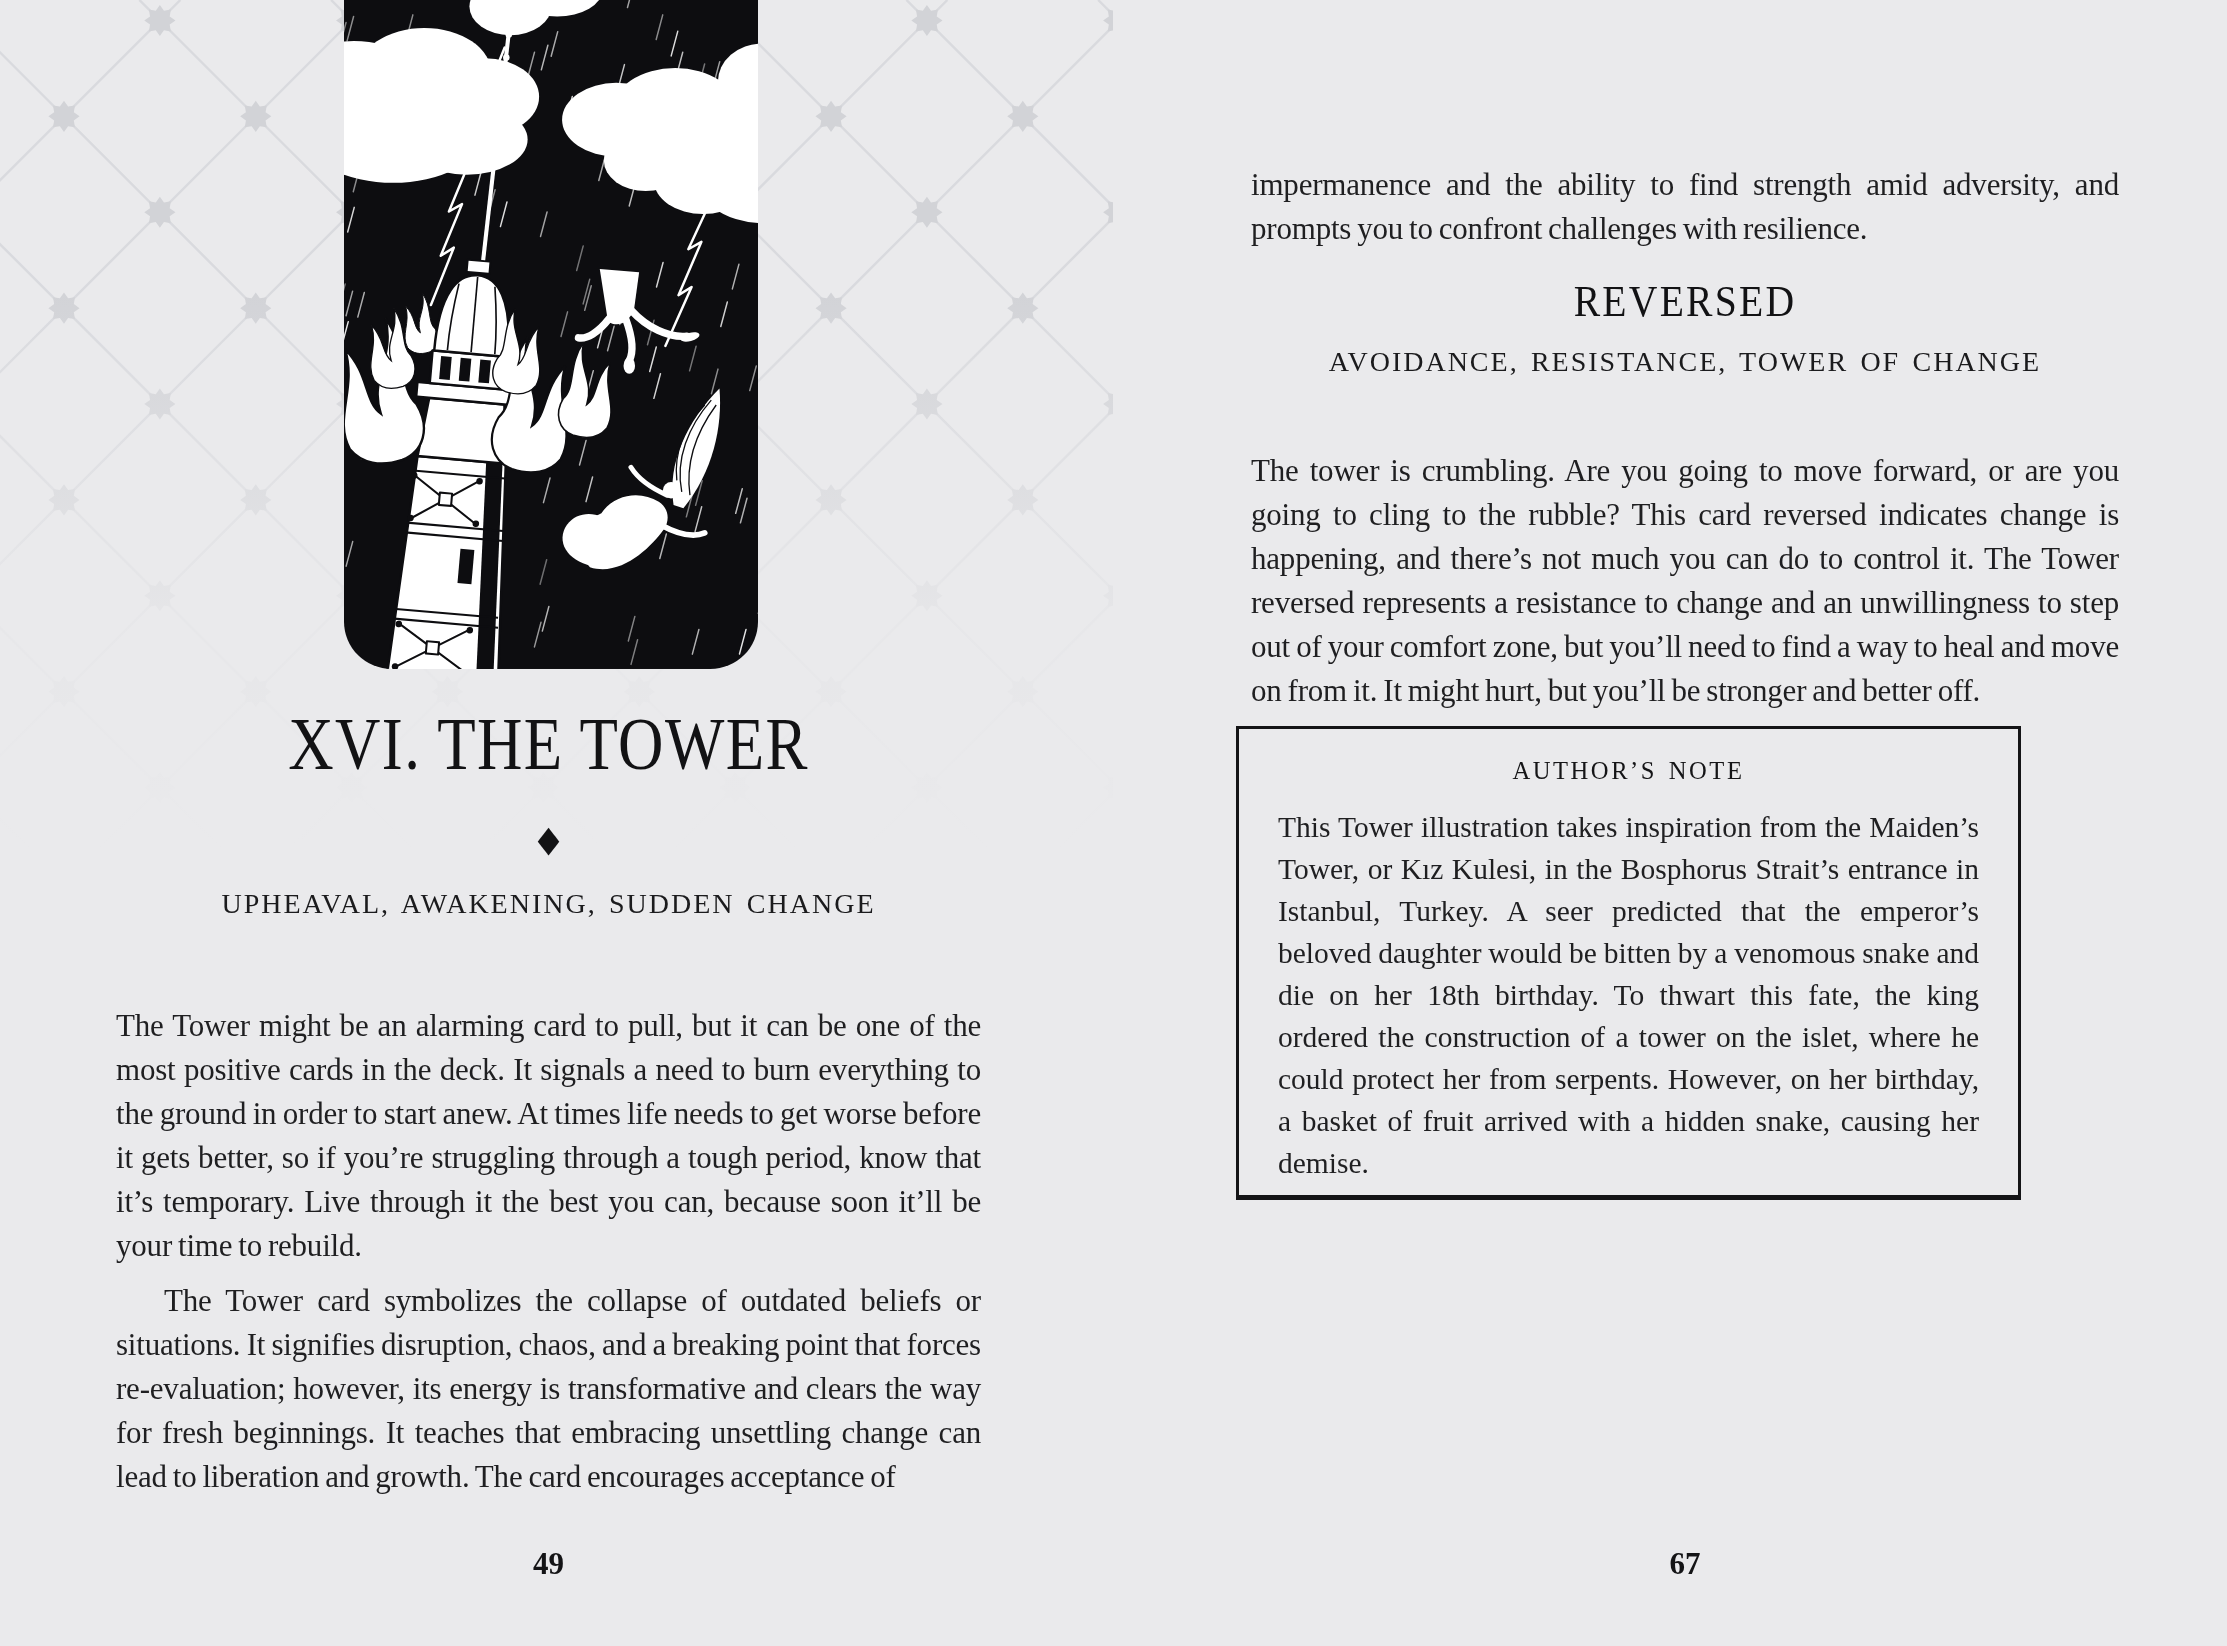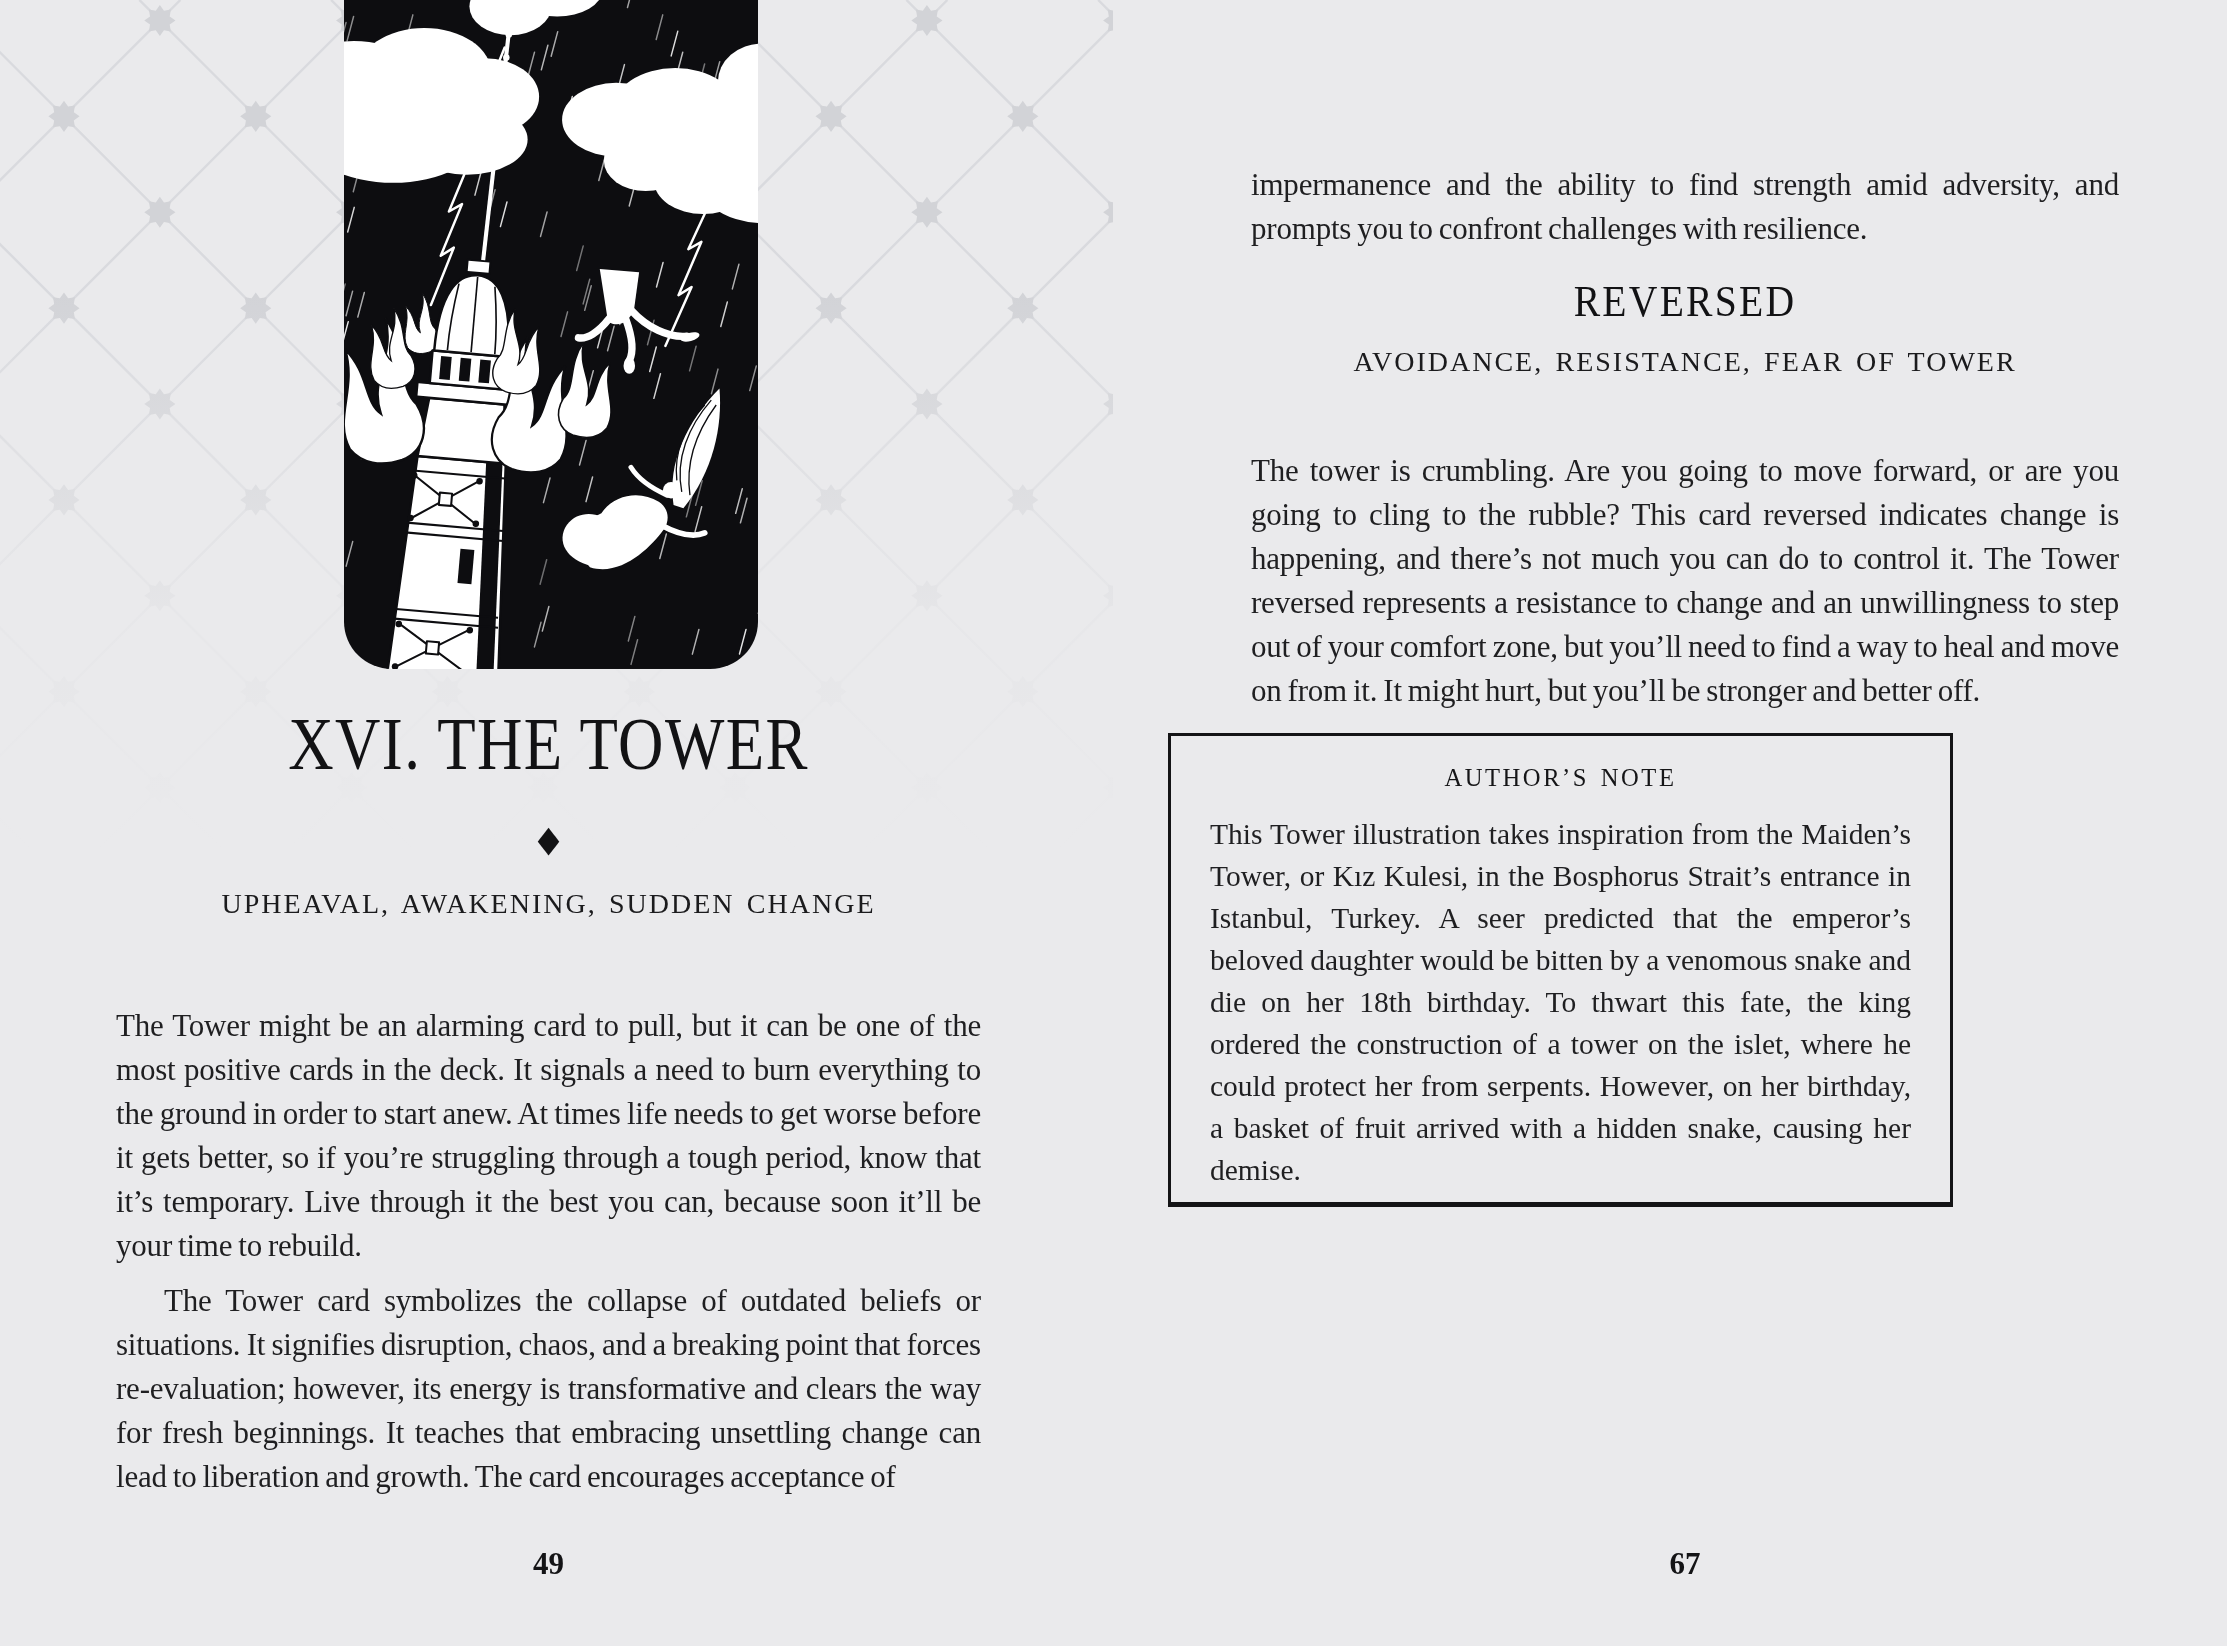--- a/index.html
+++ b/index.html
@@ -58,22 +58,22 @@
     font-size:31px;line-height:44px;text-align:justify;
     word-spacing:-1.6px;letter-spacing:-0.2px;color:#1f1f21;
   }
   .body-text p{margin:11px;}
   .body-text p + p{text-indent:48px;}
   .bt-left{top:993px;}
   .bt-cont{top:152px;}
   .bt-rev{top:438px;}
 
   .note-box{
-    left:1168px;top:726px;width:785px;height:474px;
-    border:3.3px solid #141416;border-bottom-width:5.7px;box-sizing:border-box;margin-top:7px;
+    left:1236px;top:726px;width:785px;height:474px;
+    border:3.3px solid #141416;border-bottom-width:5.7px;box-sizing:border-box;
   }
   .note-title{
     position:absolute;left:0;right:0;top:29.5px;margin:0;
     text-align:center;font-weight:400;font-size:24.6px;letter-spacing:2.5px;word-spacing:3.3px;
     color:#151517;line-height:1;
   }
   .note-text{
     position:absolute;left:39px;right:39px;top:77px;margin:0;
     font-size:29.5px;line-height:42px;text-align:justify;
     word-spacing:-0.8px;color:#1f1f21;
@@ -416,21 +416,21 @@
   </section>
 
   <section>
 
     <div class="abs col-right body-text bt-cont">
       <p>impermanence and the ability to find strength amid adversity, and prompts you to confront challenges with resilience.</p>
     </div>
 
     <h2 class="abs col-right display-title">REVERSED</h2>
 
-    <div class="abs col-right keywords kw-right">AVOIDANCE, RESISTANCE, FEAR OF TOWER</div>
+    <div class="abs col-right keywords kw-right">AVOIDANCE, RESISTANCE, TOWER OF CHANGE</div>
 
     <div class="abs col-right body-text bt-rev">
       <p>The tower is crumbling. Are you going to move forward, or are you going to cling to the rubble? This card reversed indicates change is happening, and there’s not much you can do to control it. The Tower reversed represents a resistance to change and an unwillingness to step out of your comfort zone, but you’ll need to find a way to heal and move on from it. It might hurt, but you’ll be stronger and better off.</p>
     </div>
 
     <div class="abs note-box">
       <h3 class="note-title">AUTHOR’S NOTE</h3>
       <p class="note-text">This Tower illustration takes inspiration from the Maiden’s Tower, or Kız Kulesi, in the Bosphorus Strait’s entrance in Istanbul, Turkey. A seer predicted that the emperor’s beloved daughter would be bitten by a venomous snake and die on her 18th birthday. To thwart this fate, the king ordered the construction of a tower on the islet, where he could protect her from serpents. However, on her birthday, a basket of fruit arrived with a hidden snake, causing her demise.</p>
     </div>
 

